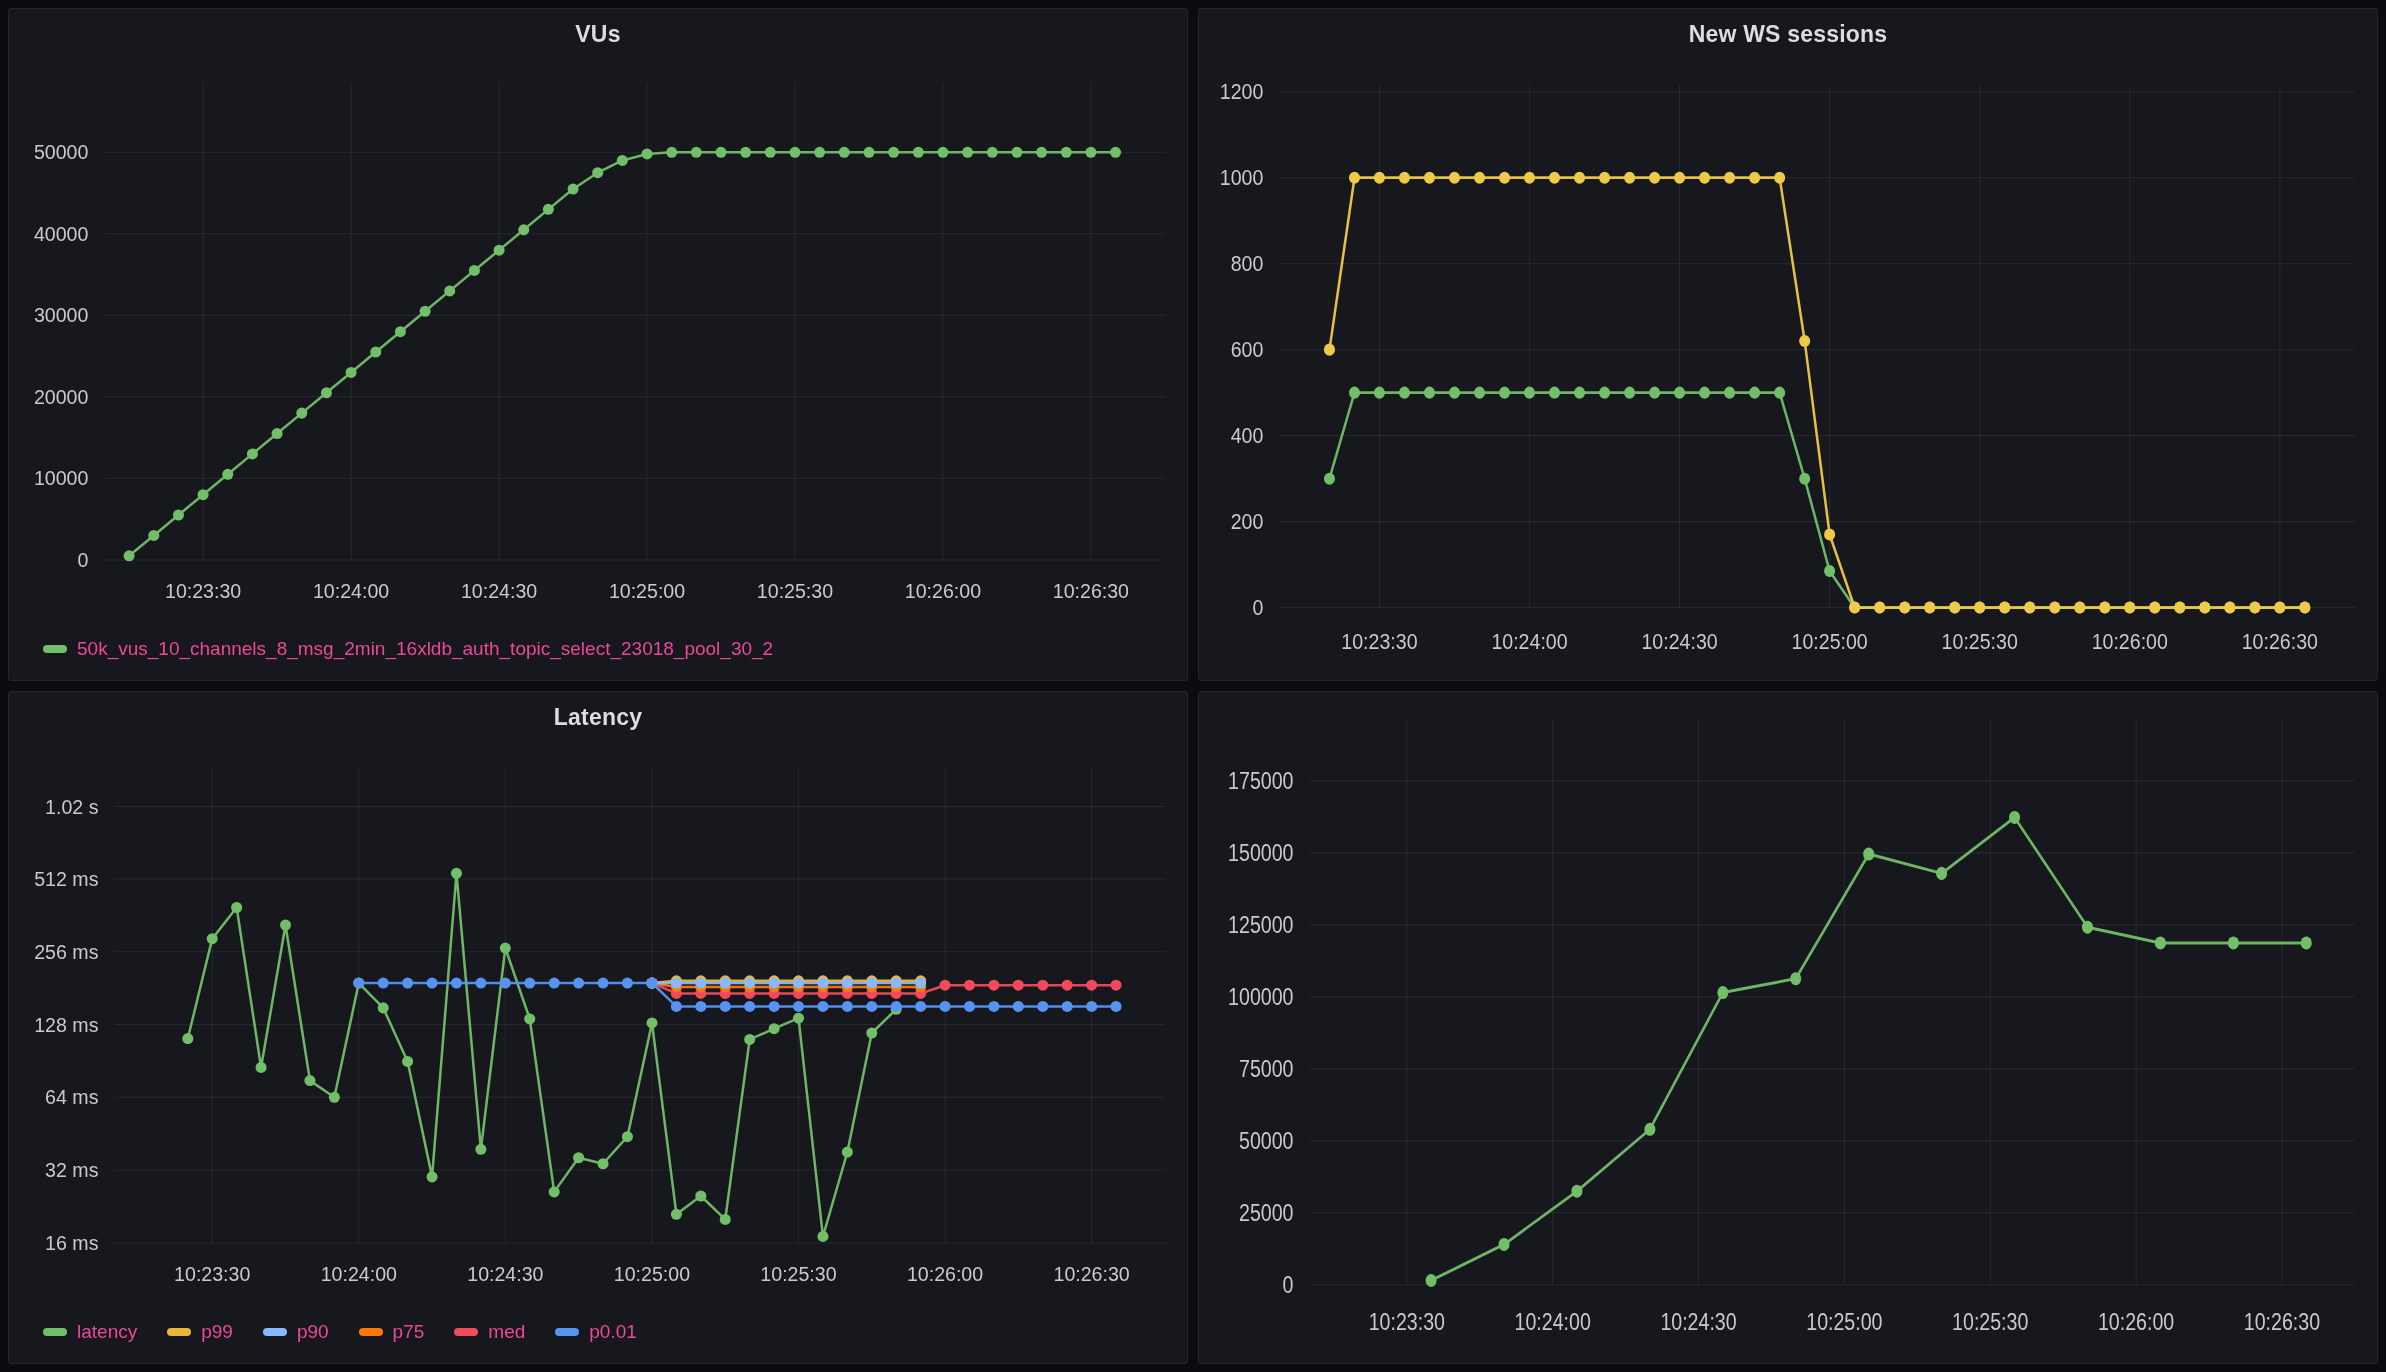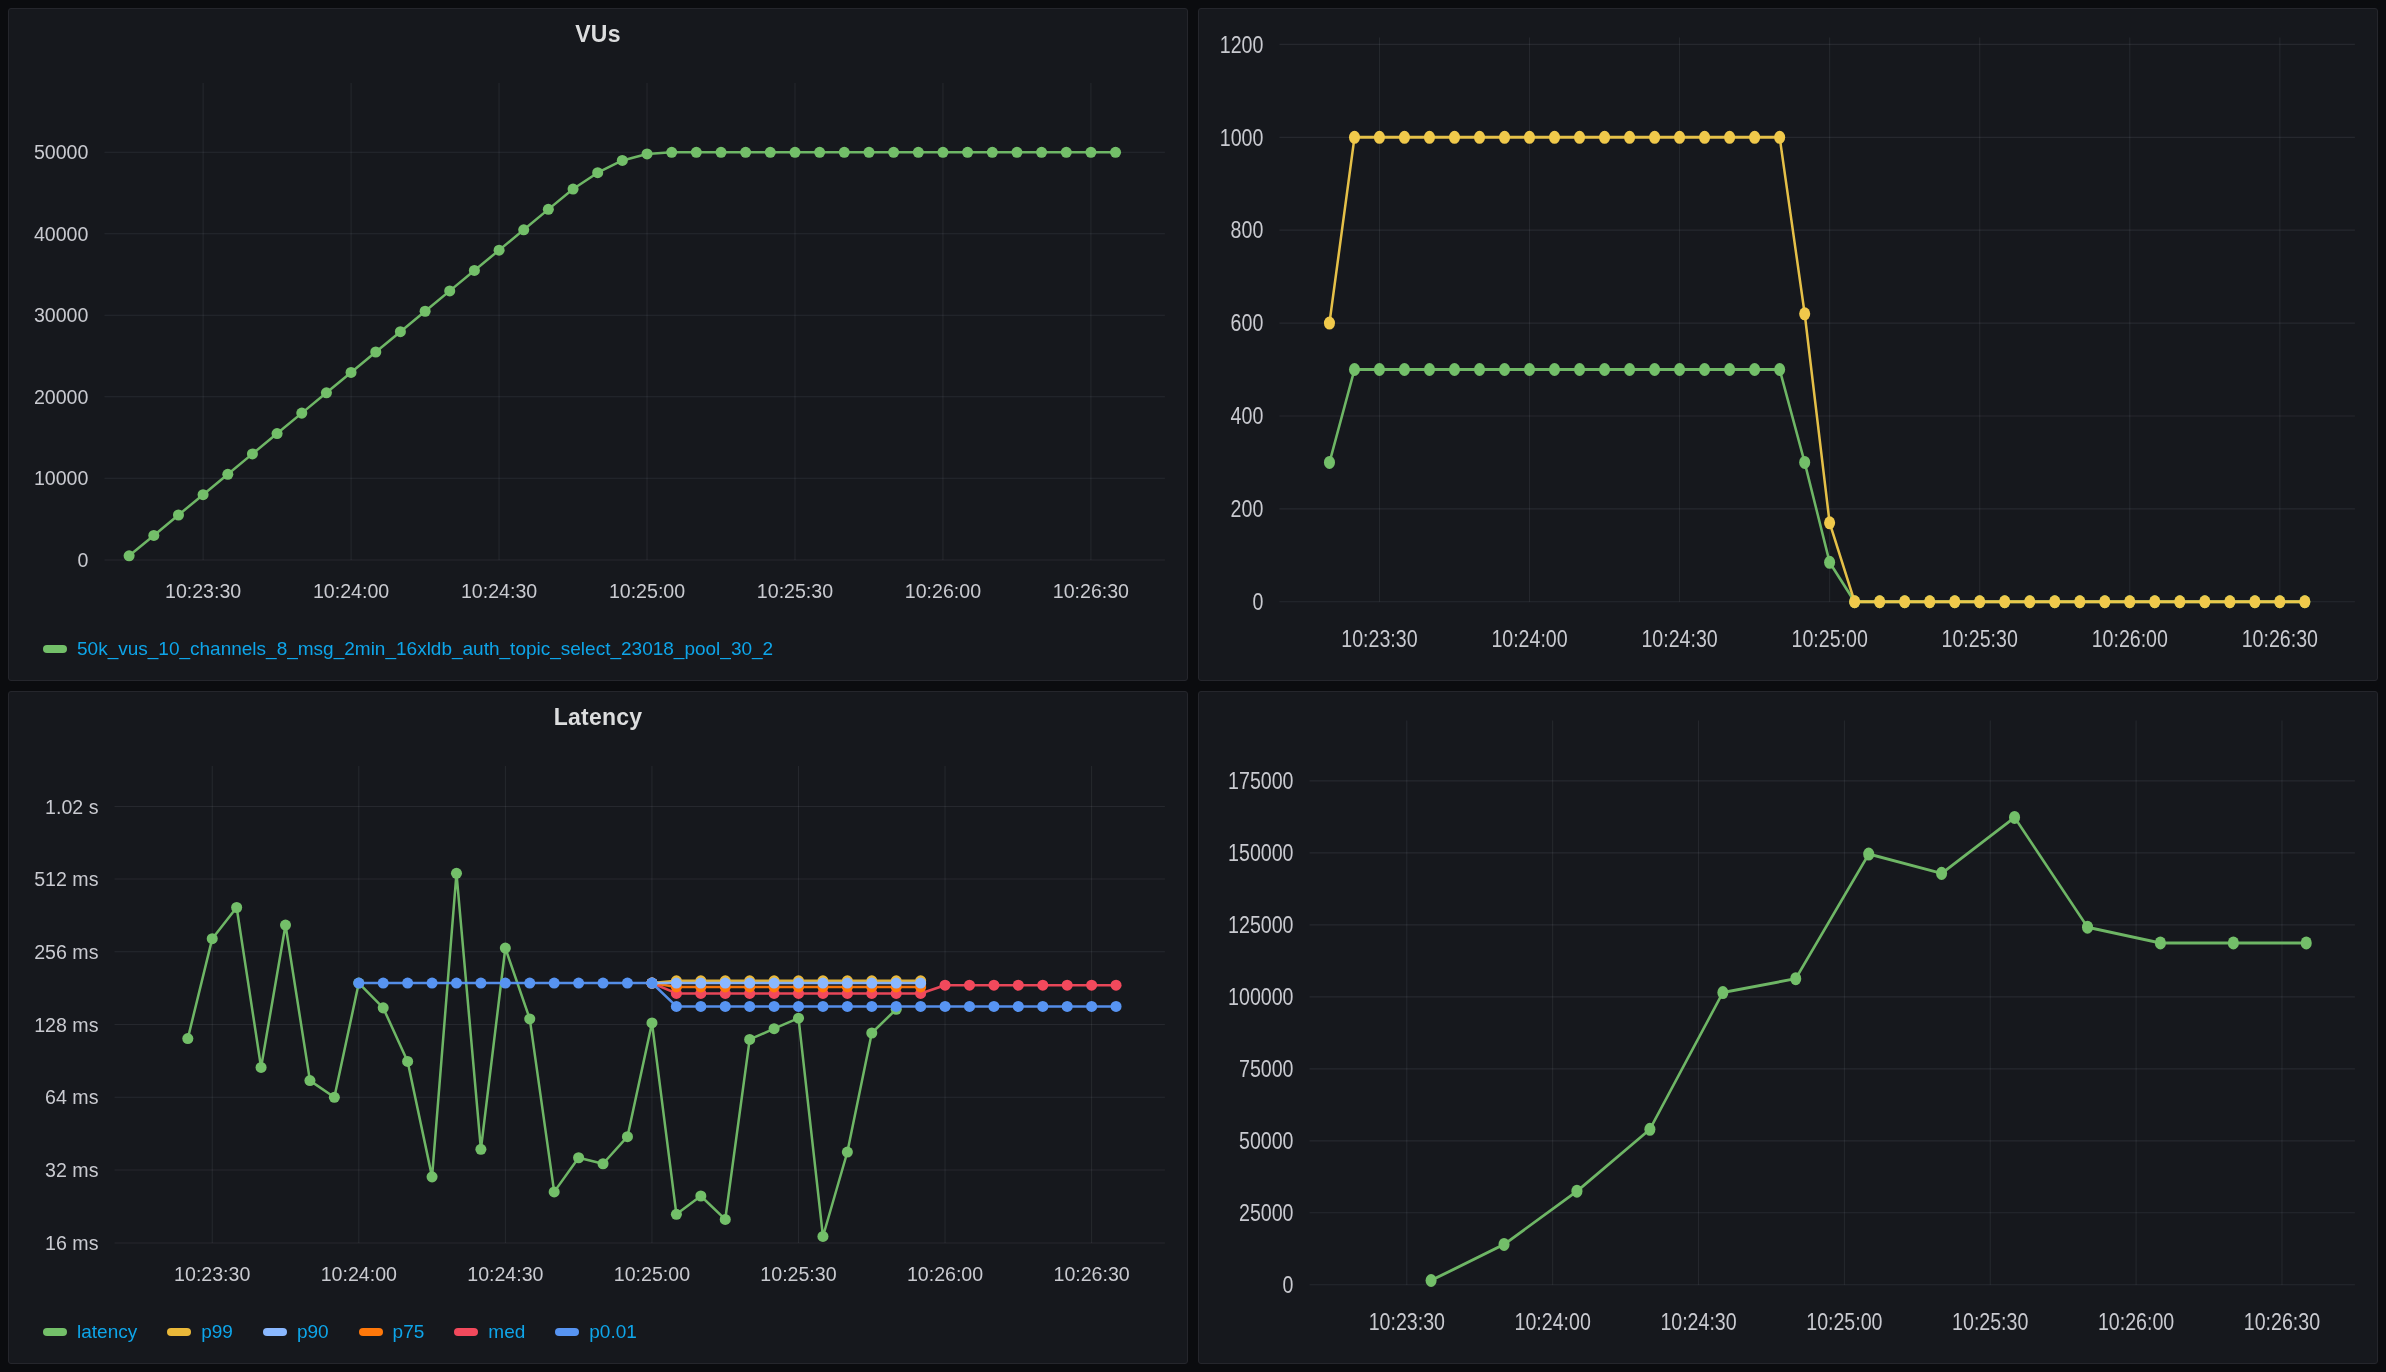--- a/index.html
+++ b/index.html
@@ -19,21 +19,21 @@
     font-size:23px;font-weight:700;color:#dcddde;letter-spacing:.2px;cursor:pointer;
   }
   .plot-wrap{flex:1 1 auto;min-height:0;}
   .plot-wrap svg{display:block;width:100%;height:100%;}
   .legend{
     flex:0 0 auto;height:46px;display:flex;align-items:center;
     padding:0 0 8px 34px;gap:30px;overflow:hidden;
   }
   .legend-item{display:flex;align-items:center;gap:10px;cursor:pointer;white-space:nowrap;}
   .legend-swatch{width:24px;height:8px;border-radius:4px;flex:0 0 auto;}
-  .legend-label{font-size:19px;color:#0ea5e9;}
+  .legend-label{font-size:19px;color:#ec4899;}
   text.tick{fill:#c9cad0;font-size:19.5px;font-family:"Liberation Sans",sans-serif;}
   .grid-line{stroke:rgba(204,208,220,0.09);stroke-width:1;}
 </style>
 </head>
 <body>
 
 <div class="dashboard">
 
   <section class="panel">
     <div class="panel-header">
@@ -117,20 +117,23 @@
     </div>
     <div class="legend">
         <div class="legend-item">
           <span class="legend-swatch" style="background: rgb(115, 191, 105);"></span>
           <span class="legend-label">50k_vus_10_channels_8_msg_2min_16xldb_auth_topic_select_23018_pool_30_2</span>
         </div>
       </div>
   </section>
 
   <section class="panel">
+    <div class="panel-header">
+      <span class="panel-title">New WS sessions</span>
+    </div>
     <div class="plot-wrap">
       <svg viewBox="0 0 1172 566" preserveAspectRatio="none">
           <g>
             <line x1="80" x2="1150" y1="500" y2="500" class="grid-line"></line>
             <text x="64" y="507" text-anchor="end" class="tick">0</text>
             <line x1="80" x2="1150" y1="421.6460905349794" y2="421.6460905349794" class="grid-line"></line>
             <text x="64" y="428.6460905349794" text-anchor="end" class="tick">200</text>
             <line x1="80" x2="1150" y1="343.2921810699588" y2="343.2921810699588" class="grid-line"></line>
             <text x="64" y="350.2921810699588" text-anchor="end" class="tick">400</text>
             <line x1="80" x2="1150" y1="264.9382716049383" y2="264.9382716049383" class="grid-line"></line>

